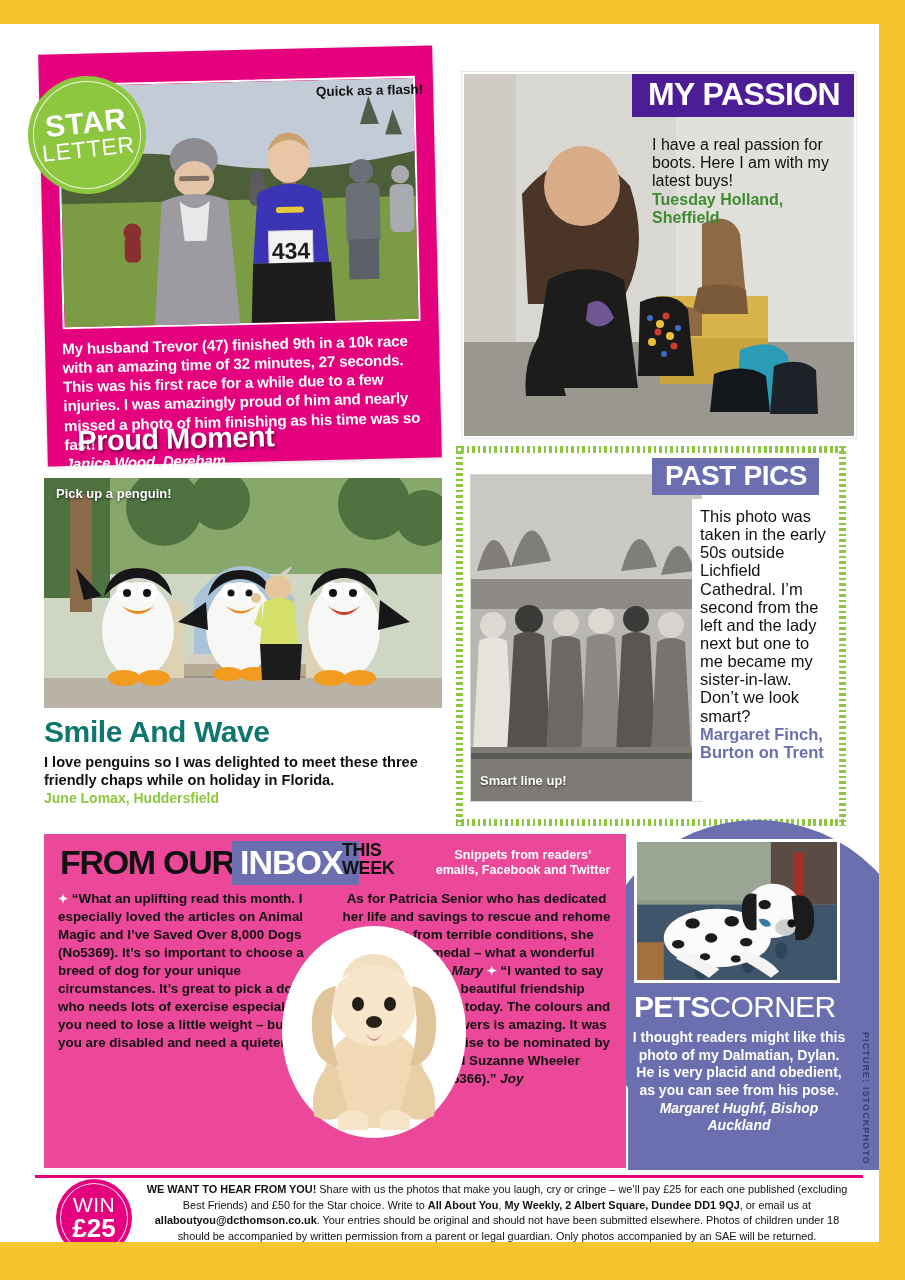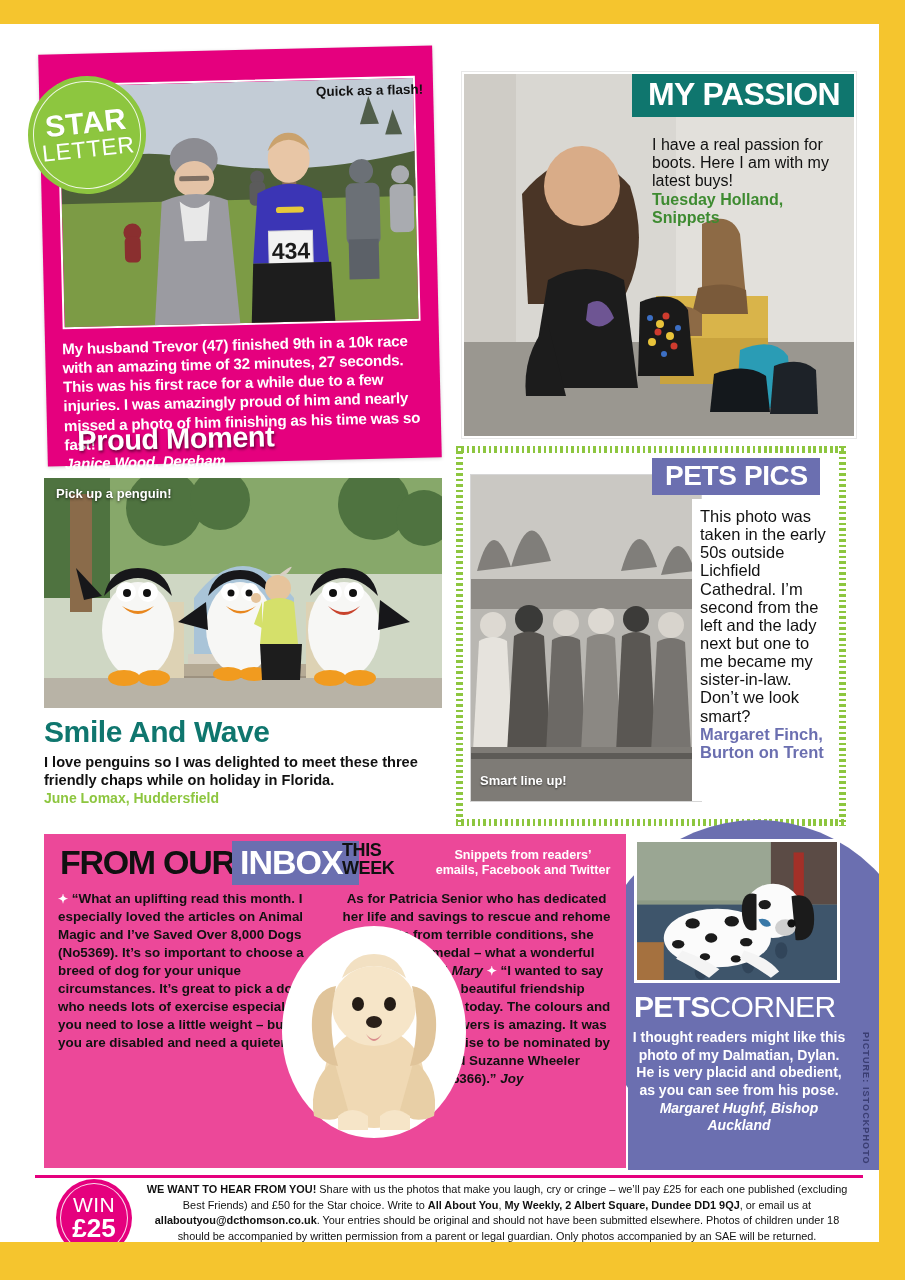--- a/index.html
+++ b/index.html
@@ -101,21 +101,21 @@
   .passion-block {
     position: absolute;
     left: 462px; top: 48px;
     width: 394px; height: 366px;
     overflow: hidden;
     border: 2px solid #ffffff;
     box-shadow: 0 0 0 1px #e8e8e8;
   }
   .passion-hdr {
     position: absolute; right: 0; top: 0;
-    background: #0f766e; color: #fff;
+    background: #4c1d95; color: #fff;
     font-size: 32px; font-weight: 800;
     letter-spacing: -.6px;
     padding: 4px 14px 6px 16px;
     z-index: 4; line-height: 1.02;
   }
   .passion-txt {
     position: absolute; right: 12px; top: 62px;
     width: 190px; z-index: 4;
     color: #111; font-size: 16px; line-height: 1.14;
     font-weight: 400;
@@ -402,21 +402,21 @@
         <g>
           <path d="M276 276 q34 -14 48 6 l4 52 l-56 0z" fill="#2a9cb5"></path>
           <path d="M250 300 q32 -12 52 2 l4 36 l-60 0z" fill="#14181c"></path>
           <path d="M310 292 q26 -10 42 4 l2 44 l-48 0z" fill="#1d2228"></path>
         </g>
       </svg>
       <div class="passion-hdr">MY PASSION</div>
       <div class="passion-txt">
         <span>I have a real passion for boots. Here I am with my latest buys!</span>
         <span class="passion-sign">Tuesday Holland,</span>
-        <span class="passion-sign">Snippets</span>
+        <span class="passion-sign">Sheffield</span>
       </div>
     </div>
 
     <div class="past-block">
       <div class="past-dash"></div>
       <div class="past-photo">
         <svg viewBox="0 0 232 328" width="232" height="328" preserveAspectRatio="none">
           <rect width="232" height="328" fill="#b9b7b2"></rect>
           <rect x="0" y="0" width="232" height="120" fill="#cac8c3"></rect>
           <g fill="#6e6c68" opacity=".8">
@@ -457,21 +457,21 @@
         </svg>
       </div>
       <div class="cap-smart">Smart line up!</div>
       <div class="past-txtwrap">
         <div class="past-txt">
           <span>This photo was taken in the early 50s outside Lichfield Cathedral. I’m second from the left and the lady next but one to me became my sister-in-law. Don’t we look smart?</span>
           <span class="past-sign">Margaret Finch,</span>
           <span class="past-sign">Burton on Trent</span>
         </div>
       </div>
-      <div class="past-hdr">PETS PICS</div>
+      <div class="past-hdr">PAST PICS</div>
     </div>
 
     <div class="peng-block">
       <div class="peng-photo">
         <svg viewBox="0 0 398 230" width="398" height="230" preserveAspectRatio="none">
           <rect width="398" height="230" fill="#cfd7c4"></rect>
           <rect x="0" y="0" width="398" height="96" fill="#87a86a"></rect>
           <g fill="#4f7340">
             <path d="M0 0 h66 v120 h-66z"></path>
               <circle cx="120" cy="30" r="38"></circle>

